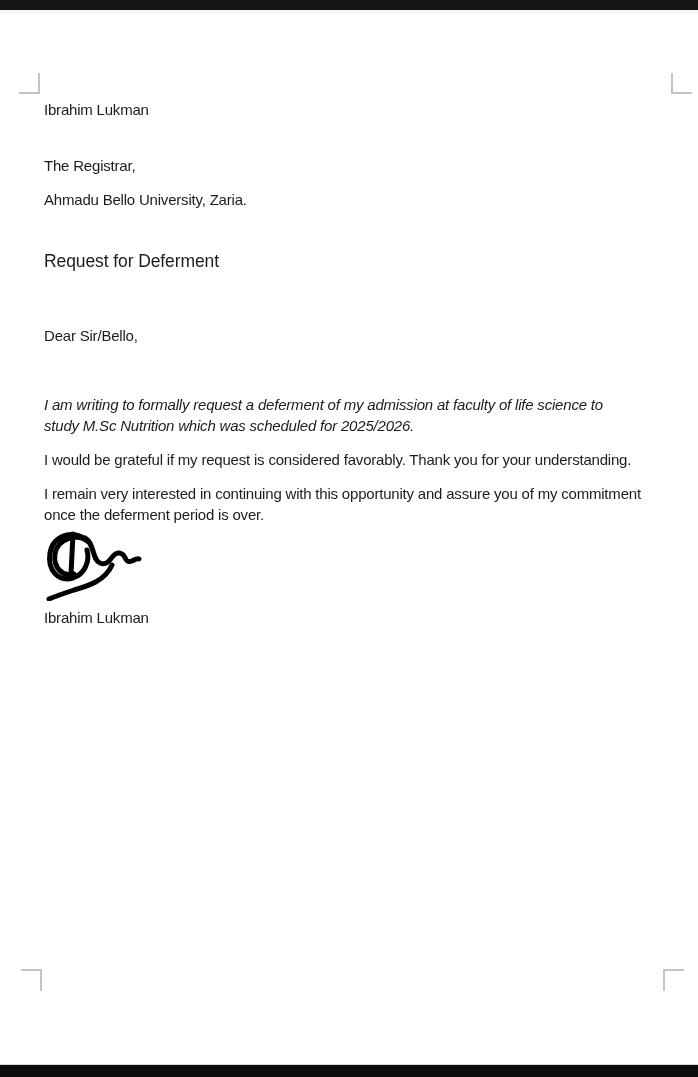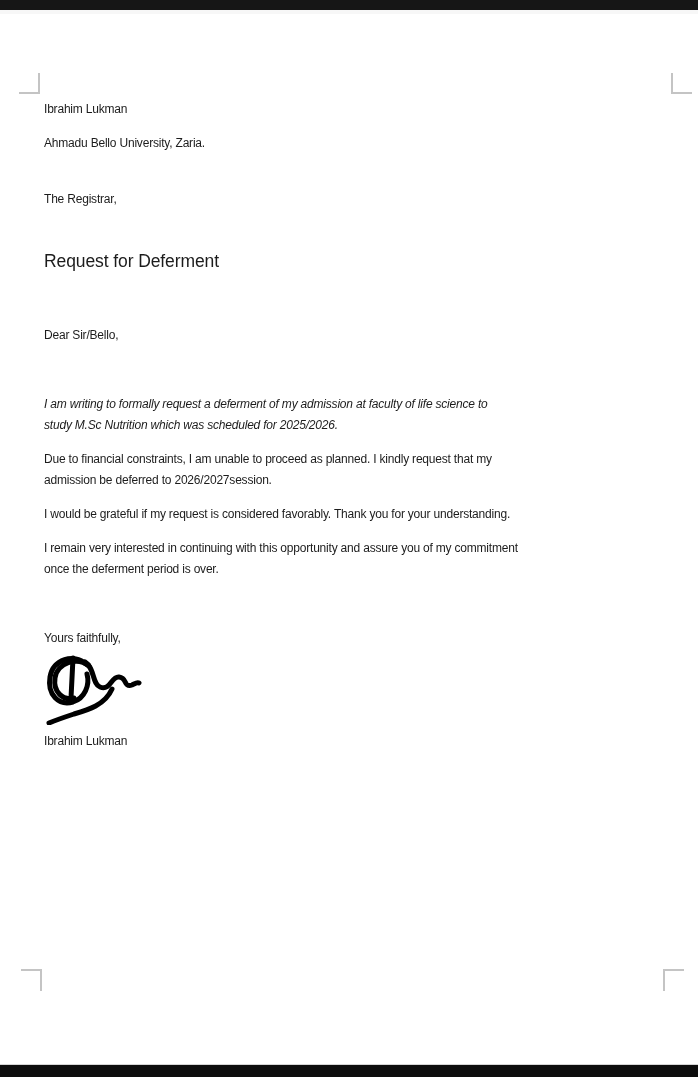--- a/index.html
+++ b/index.html
@@ -43,21 +43,21 @@
 
   .letter {
     position: absolute;
     left: 44px;
     top: 0;
     width: 640px;
     color: #1c1c1c;
   }
   .letter p {
     margin: 0;
-    font-size: 12px;
+    font-size: 15px;
     line-height: 21px;
     letter-spacing: -0.2px;
   }
   .line { margin-bottom: 13px !important; }
   .sender-name      { margin-top: 99px !important; }
   .recipient-title  { margin-top: 35px !important; }
   .subject {
     margin-top: 38px !important;
     font-size: 17.5px !important;
     line-height: 26px !important;
@@ -87,36 +87,33 @@
 
   <div class="crop crop-tl"></div>
   <div class="crop crop-tr"></div>
   <div class="crop crop-bl"></div>
   <div class="crop crop-br"></div>
 
   <div class="letter">
 
     <p class="line sender-name">Ibrahim Lukman</p>
 
+    <p class="line recipient-title">The Registrar,</p>
     <p class="line">Ahmadu Bello University, Zaria.</p>
-    <p class="line recipient-title">The Registrar,</p>
 
     <p class="subject">Request for Deferment</p>
 
     <p class="salutation">Dear Sir/Bello,</p>
 
     <p class="para para-first">I am writing to formally request a deferment of my admission at faculty of life science to
 study M.Sc Nutrition which was scheduled for 2025/2026.</p>
-    <p class="para para-next">Due to financial constraints, I am unable to proceed as planned. I kindly request that my
-admission be deferred to 2026/2027session.</p>
     <p class="para para-next">I would be grateful if my request is considered favorably. Thank you for your understanding.</p>
     <p class="para para-next">I remain very interested in continuing with this opportunity and assure you of my commitment
 once the deferment period is over.</p>
 
-    <p class="closing">Yours faithfully,</p>
 
     <div class="signature-wrap">
       <svg width="100" height="74" viewBox="0 0 100 74" fill="none" xmlns="http://www.w3.org/2000/svg">
         <g stroke="#000000" stroke-width="5" stroke-linecap="round" fill="none">
 
           <path d="M42 13 C30 2 9 8 6 26 C3 44 15 55 29 51 C41 47 46 34 43 23"></path>
           <path d="M45 15 C33 5 13 12 11 27 C9 41 19 50 30 47"></path>
           <path d="M29 7 L27 47"></path>
 
           <path d="M41 11 C51 17 48 33 56 36 C67 40 67 25 75 26 C84 27 79 37 88 34 C92 32 93 31 95 32"></path>

